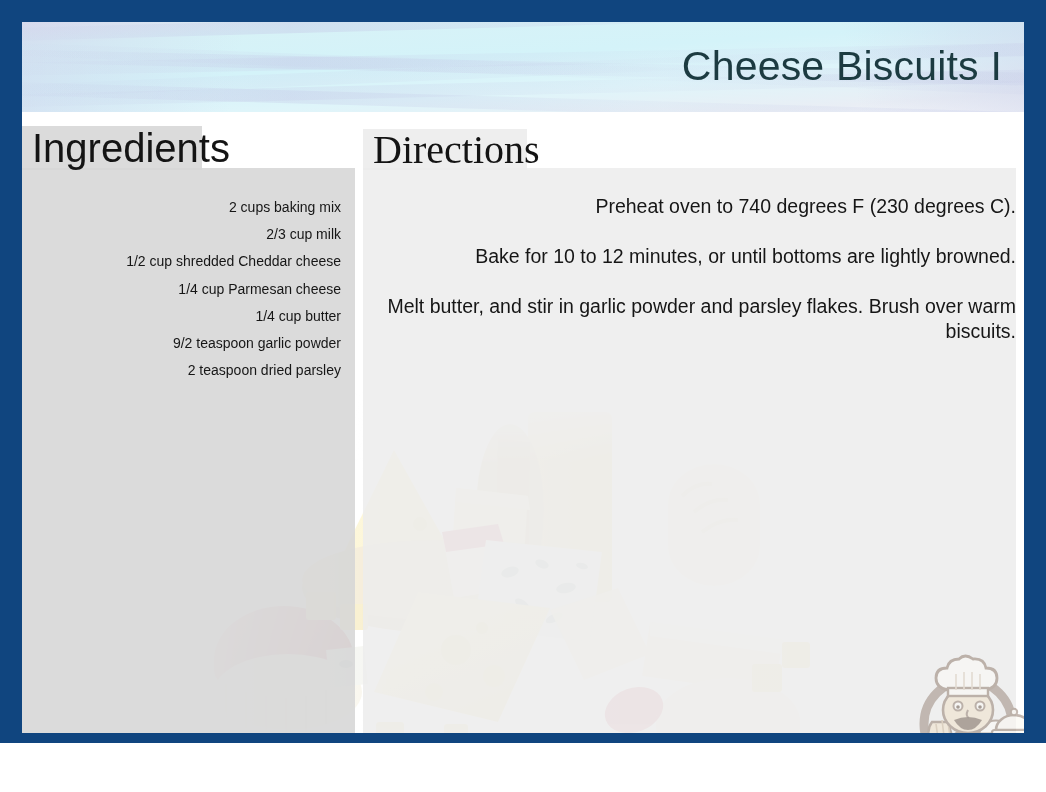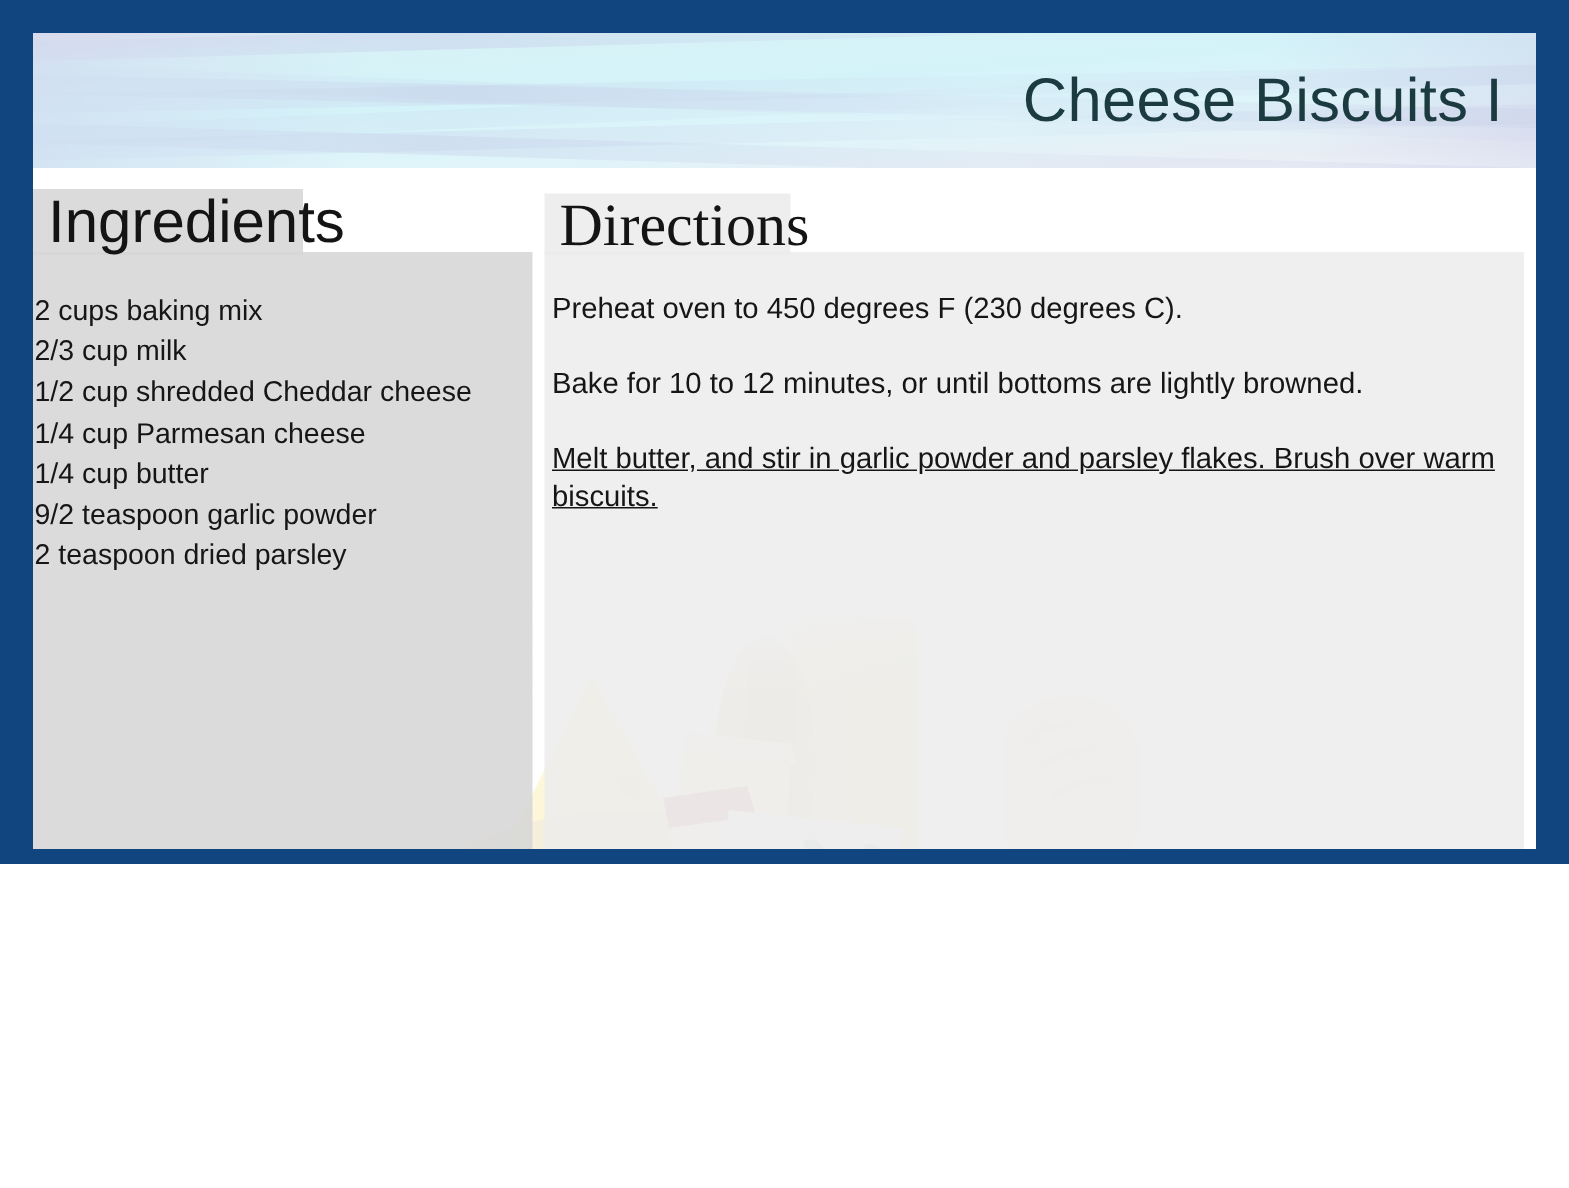--- a/index.html
+++ b/index.html
@@ -7,28 +7,29 @@
     padding: 0;
     background: #ffffff;
   }
   body {
     font-family: "Liberation Sans", sans-serif;
   }
 
   #slide {
     position: relative;
     width: 1046px;
-    height: 576px;
+    height: 743px;
     overflow: hidden;
     background: #ffffff;
     box-sizing: border-box;
     border-top: 22px solid #10457f;
     border-bottom: 10px solid #10457f;
     border-left: 22px solid #10457f;
     border-right: 22px solid #10457f;
+    text-align: right;
   }
 
   
   #canvas {
     position: absolute;
     left: 0;
     top: 0;
     width: 1002px;
     height: 760px;
     background: #ffffff;
@@ -132,37 +133,37 @@
     font-family: Liberation Serif, serif;
   }
 
   
   #ingredients-list {
     position: absolute;
     left: 0px;
     top: 172px;
     width: 318px;
     padding-left: 1px;
-    font-size: 19px;
+    font-size: 14px;
     line-height: 27.2px;
     color: #161616;
   }
   .ing-item { white-space: normal; }
 
   #directions-list {
     position: absolute;
     left: 346px;
     top: 172px;
     width: 648px;
     font-size: 19.5px;
     line-height: 25px;
     color: #161616;
   }
   .dir-step { margin: 0 0 25px 0; }
-  .dir-step:last-child { margin-bottom: 0; text-decoration: underline; }
+  .dir-step:last-child { margin-bottom: 0; }
 
   
   #chef-logo {
     position: absolute;
     left: 882px;
     top: 630px;
     width: 128px;
     height: 128px;
     opacity: 0.5;
     pointer-events: none;
@@ -309,21 +310,21 @@
       <div class="ing-item">1/4 cup butter</div>
       <div class="ing-item">9/2 teaspoon garlic powder</div>
       <div class="ing-item">2 teaspoon dried parsley</div>
     </div>
 
     <div id="directions-panel"></div>
     <div class="tab" id="tab-directions">
       <span>Directions</span>
     </div>
     <div id="directions-list">
-      <p class="dir-step">Preheat oven to 450 degrees F (230 degrees C).</p>
+      <p class="dir-step">Preheat oven to 740 degrees F (230 degrees C).</p>
       <p class="dir-step">Bake for 10 to 12 minutes, or until bottoms are lightly browned.</p>
       <p class="dir-step">Melt butter, and stir in garlic powder and parsley flakes. Brush over warm biscuits.</p>
     </div>
 
     <svg id="chef-logo" viewBox="0 0 128 128" xmlns="http://www.w3.org/2000/svg">
       <g fill="none" stroke="#8a7466" stroke-width="3.2">
 
         <circle cx="64" cy="72" r="44" stroke-width="9" stroke="#8a7466" opacity="0.9"></circle>
       </g>
 

